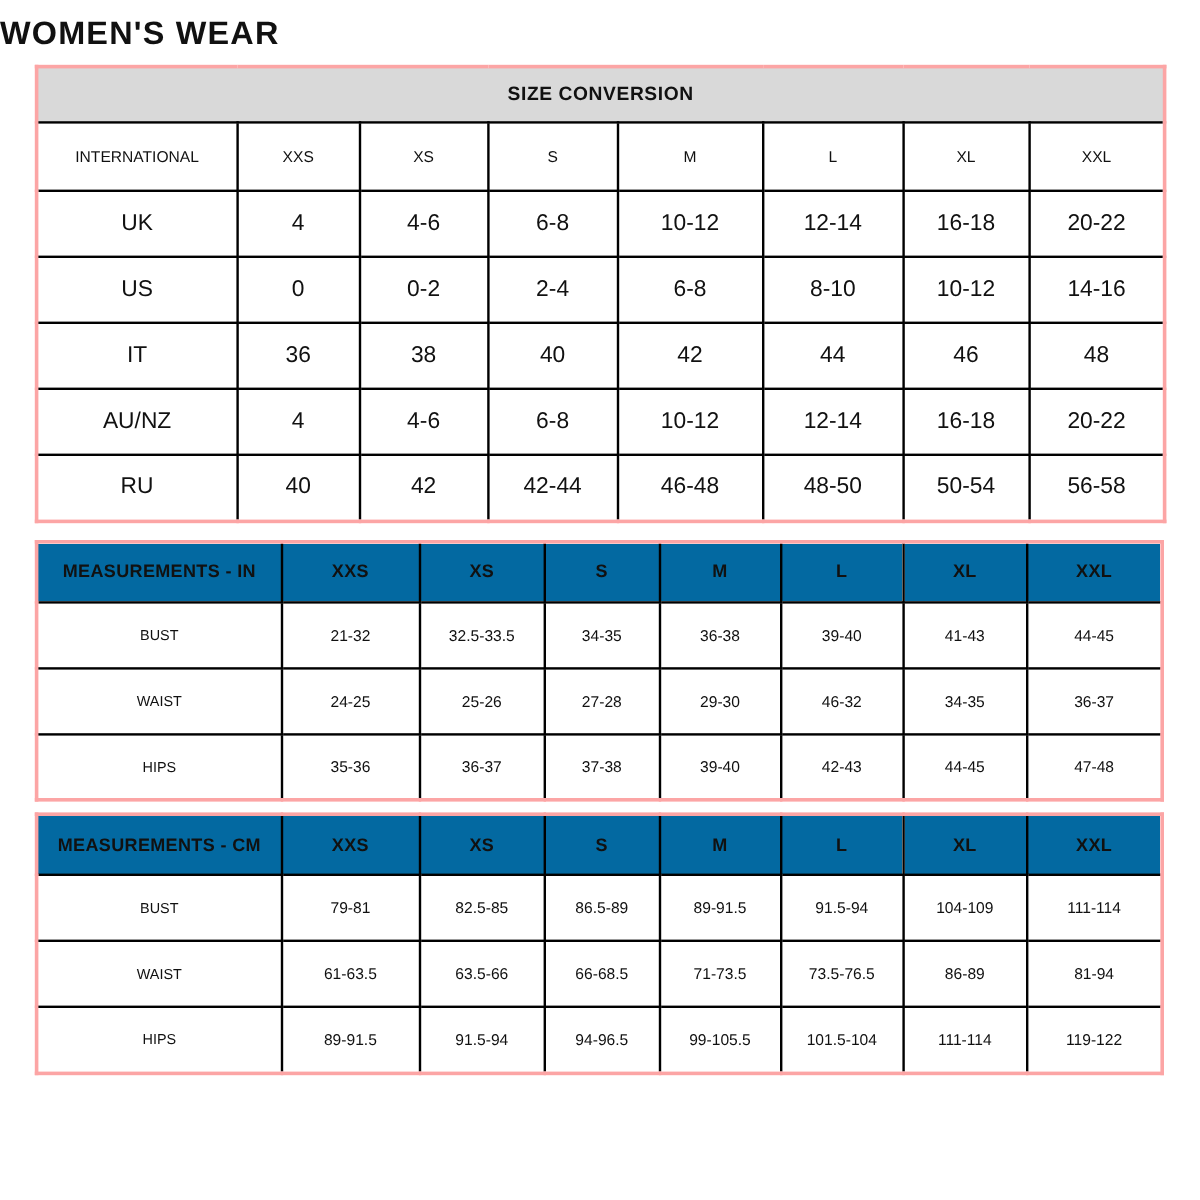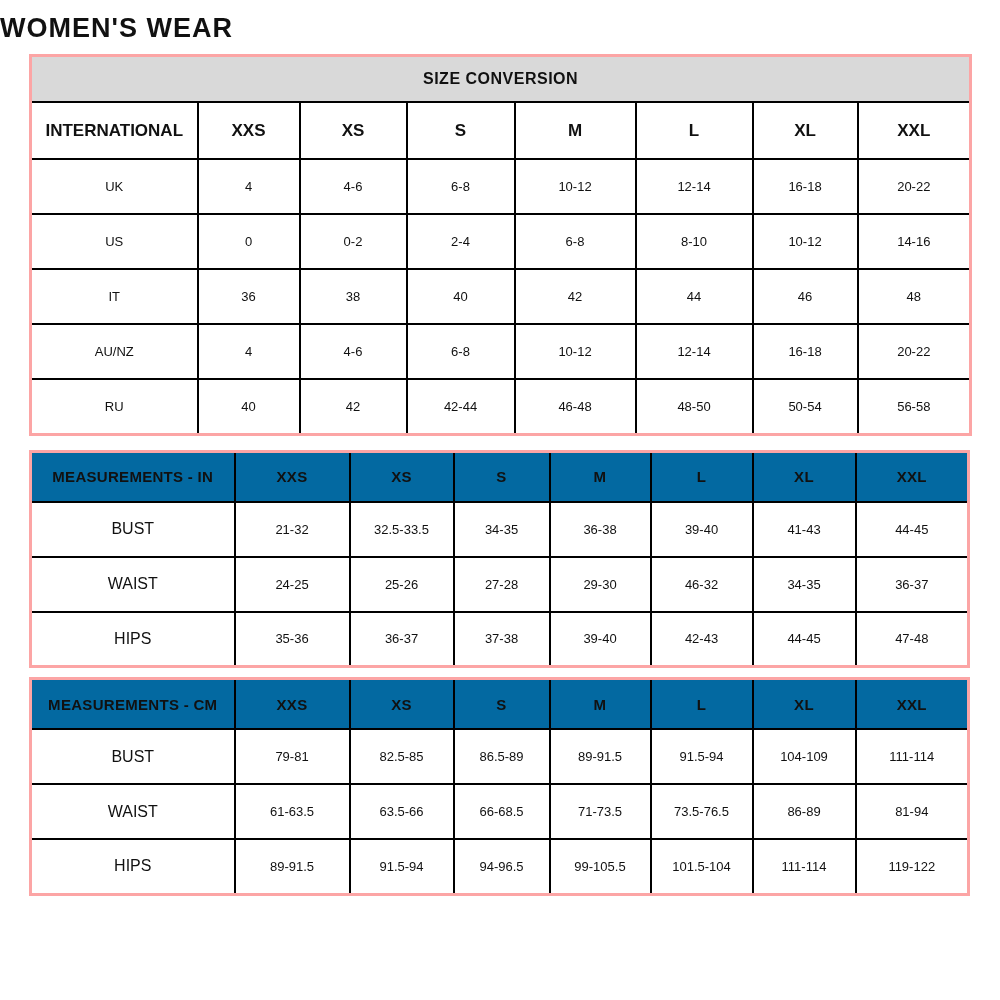--- a/index.html
+++ b/index.html
@@ -38,36 +38,36 @@
   
   .t1 .band-row th {
     height: 44px;
     background: #d9d9d9;
     font-weight: bold;
     font-size: 16px;
     letter-spacing: 0.5px;
   }
   .t1 .cols th {
     height: 55px;
-    font-weight: bold;
-    font-size: 17px;
+    font-weight: normal;
+    font-size: 13px;
   }
   .t1 tbody tr { height: 55px; }
-  .t1 tbody td { font-size: 13px; font-weight: normal; }
+  .t1 tbody td { font-size: 19px; font-weight: normal; }
   
   .m-tbl { margin-top: 14px; }
   .m-tbl thead th {
     height: 48px;
     background: #0369a1;
     font-weight: bold;
     font-size: 15px;
     letter-spacing: 0.3px;
   }
   .m-tbl tbody tr { height: 55px; }
-  .m-tbl tbody .row-label { font-size: 16px; font-weight: normal; margin-top: 32px; }
+  .m-tbl tbody .row-label { font-size: 12px; font-weight: normal; margin-top: 32px; }
   .m-tbl tbody td.val { font-size: 13px; font-weight: normal; }
   .m-cm { margin-top: 9px; }
 </style>
 </head>
 <body>
 
 <div class="page">
 
   <h1 class="title">WOMEN'S WEAR</h1>
 

